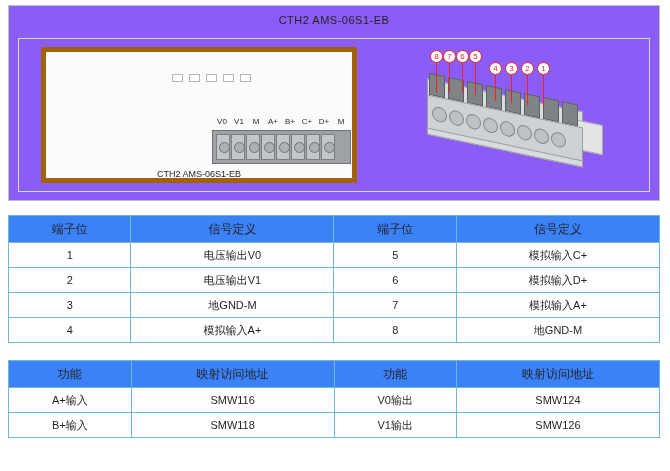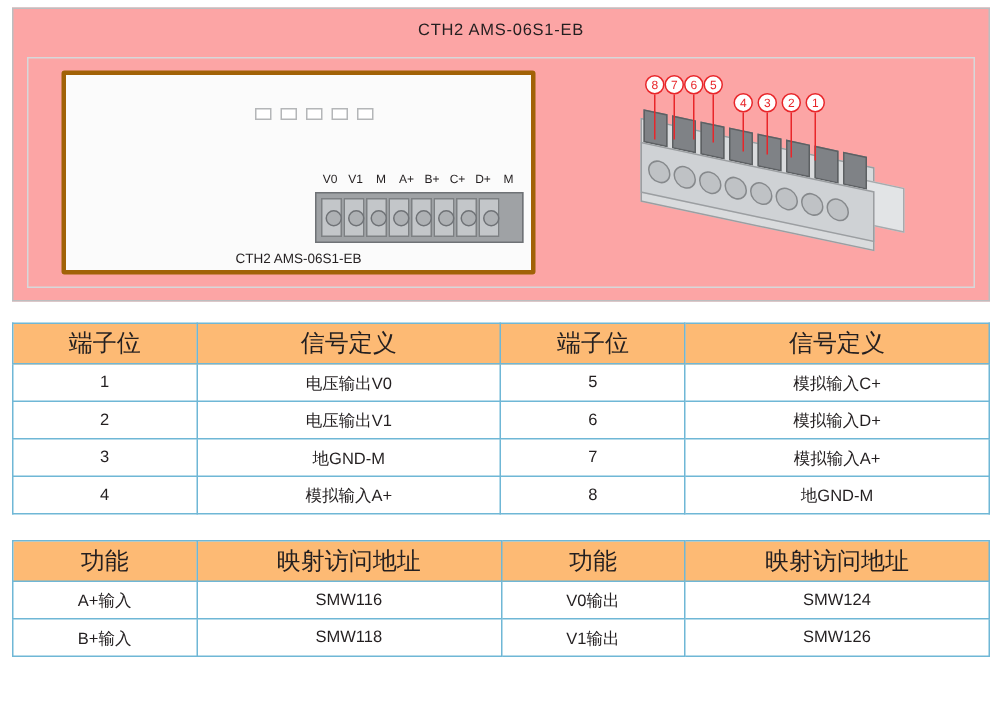--- a/index.html
+++ b/index.html
@@ -23,21 +23,21 @@
 
   
   .device-panel {
     position: absolute;
     left: 8px;
     top: 5px;
     width: 652px;
     height: 196px;
     border: 1px solid #bcbec0;
     box-sizing: border-box;
-    background: #fca5a5;
+    background: #8b5cf6;
   }
   .device-title {
     position: absolute;
     left: 0;
     top: 8px;
     width: 100%;
     text-align: center;
     font-size: 11px;
     letter-spacing: 0.5px;
     color: #231f20;
@@ -53,21 +53,21 @@
   }
 
   
   .module {
     position: absolute;
     left: 22px;
     top: 8px;
     width: 316px;
     height: 136px;
     background: #fbfbfb;
-    border: 3px solid #a16207;
+    border: 5px solid #a16207;
     border-radius: 2px;
     box-sizing: border-box;
   }
   .led-row {
     position: absolute;
     left: 126px;
     top: 22px;
     display: flex;
     gap: 6px;
   }
@@ -225,23 +225,23 @@
     border-collapse: collapse;
     font-size: 11px;
   }
   table td, table th {
     border: 1px solid #6fb7d6;
     text-align: center;
     font-weight: normal;
     color: #231f20;
   }
   table th {
-    background: #fdba74;
+    background: #3b82f6;
     height: 24px;
-    font-size: 16px;
+    font-size: 12px;
   }
   table td { height: 22px; }
   .tbl-terminals {
     left: 8px;
     top: 215px;
     width: 652px;
   }
   .tbl-mapping {
     left: 8px;
     top: 360px;

